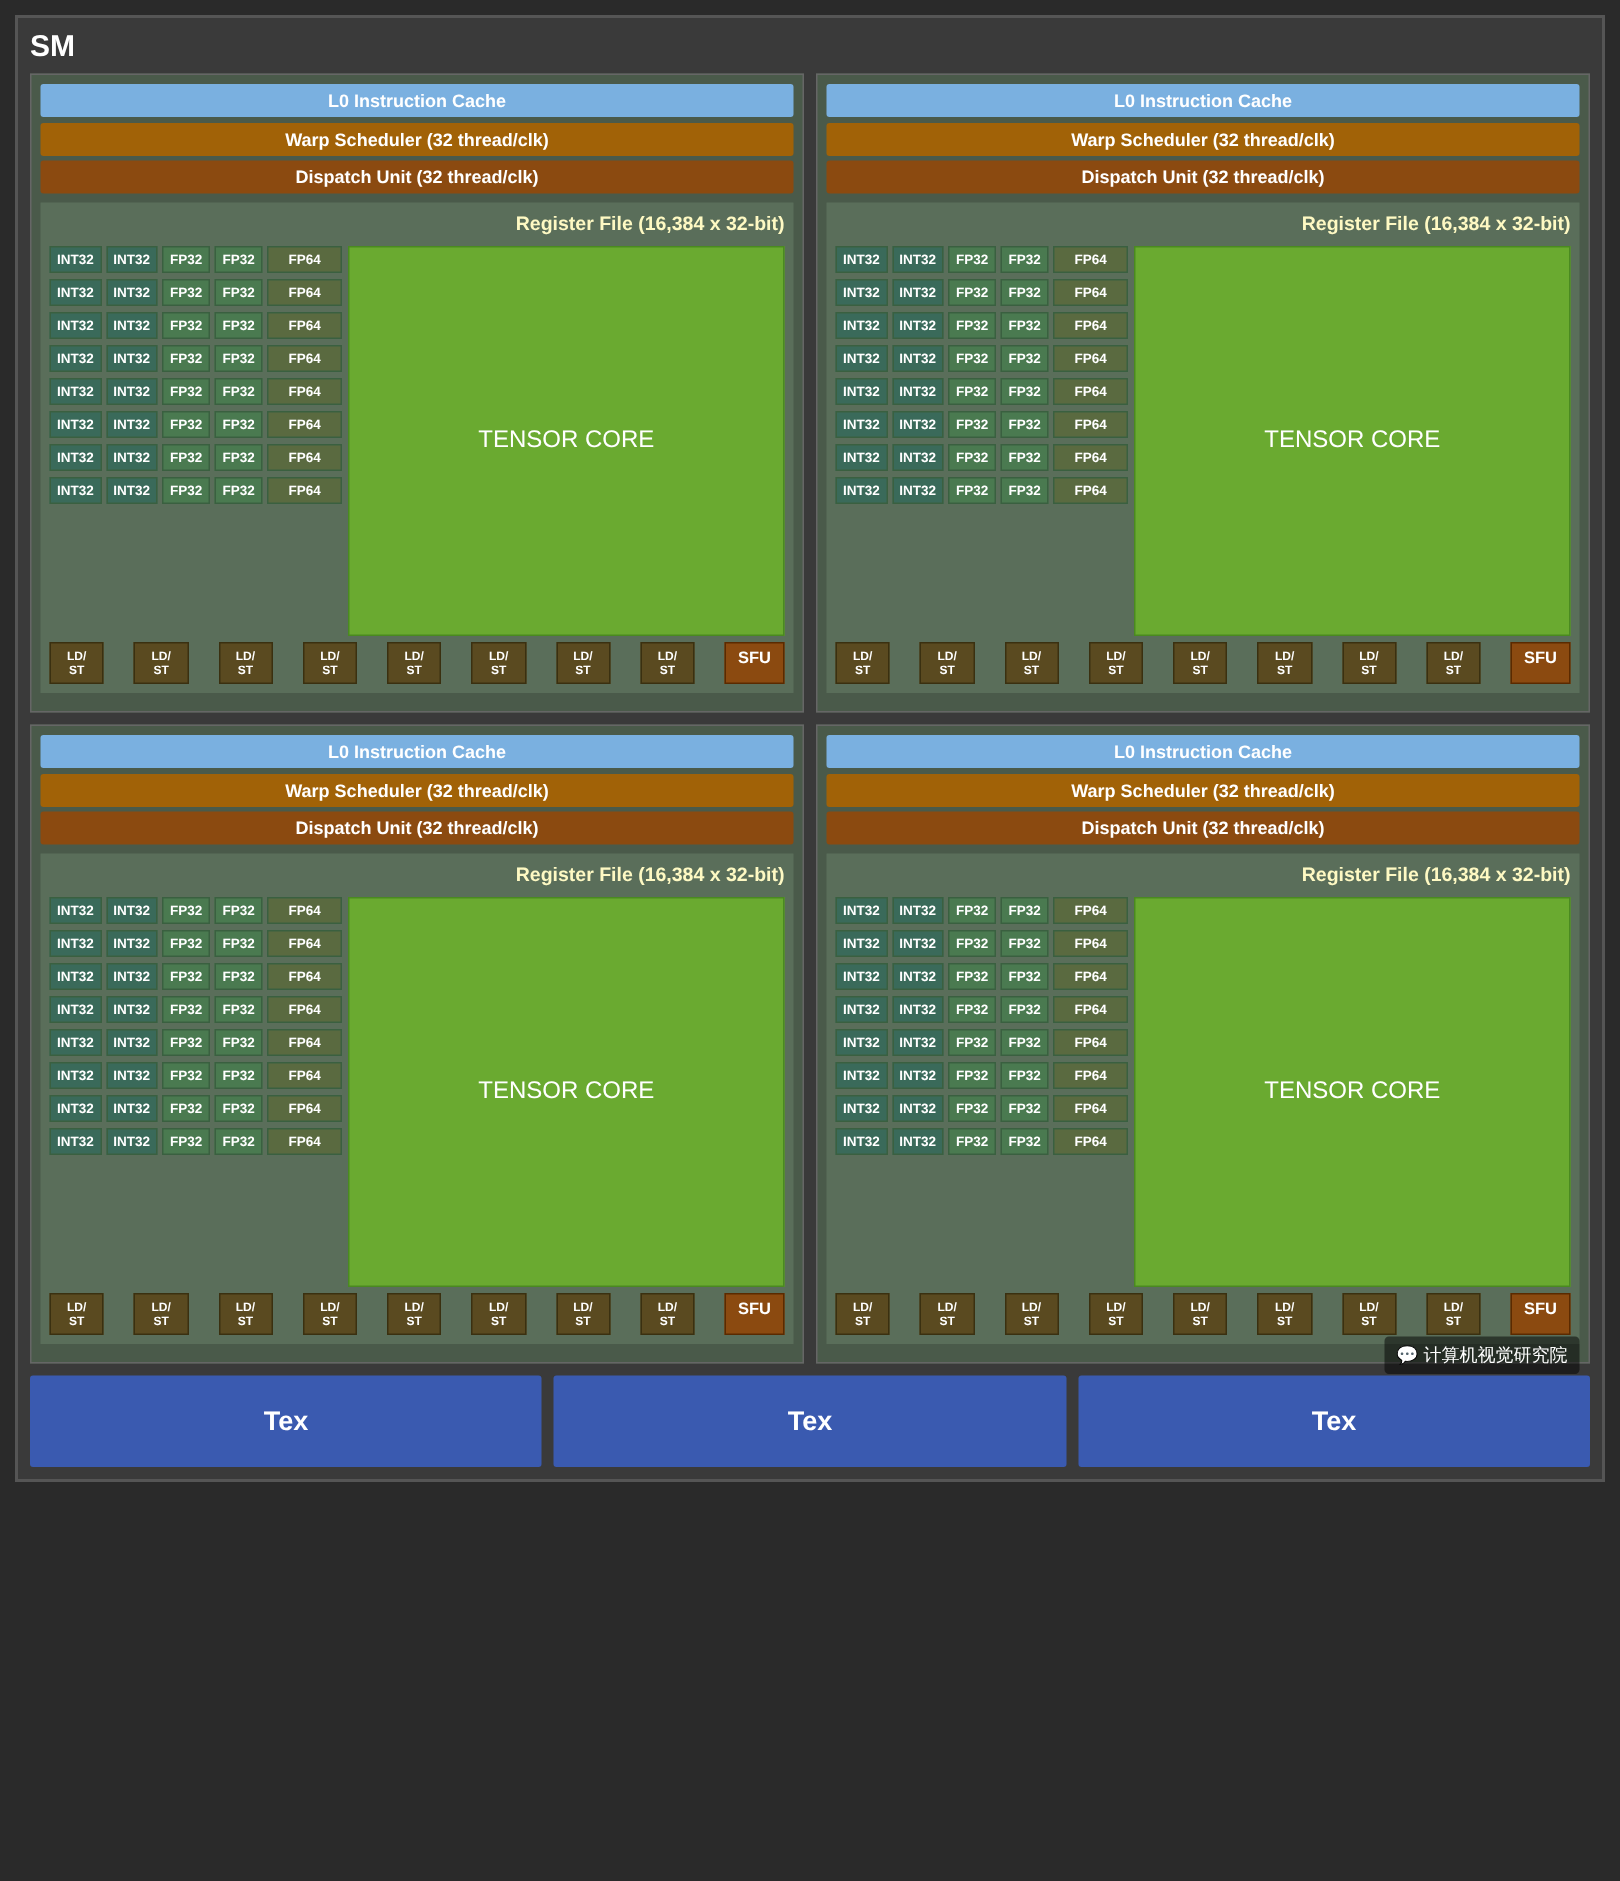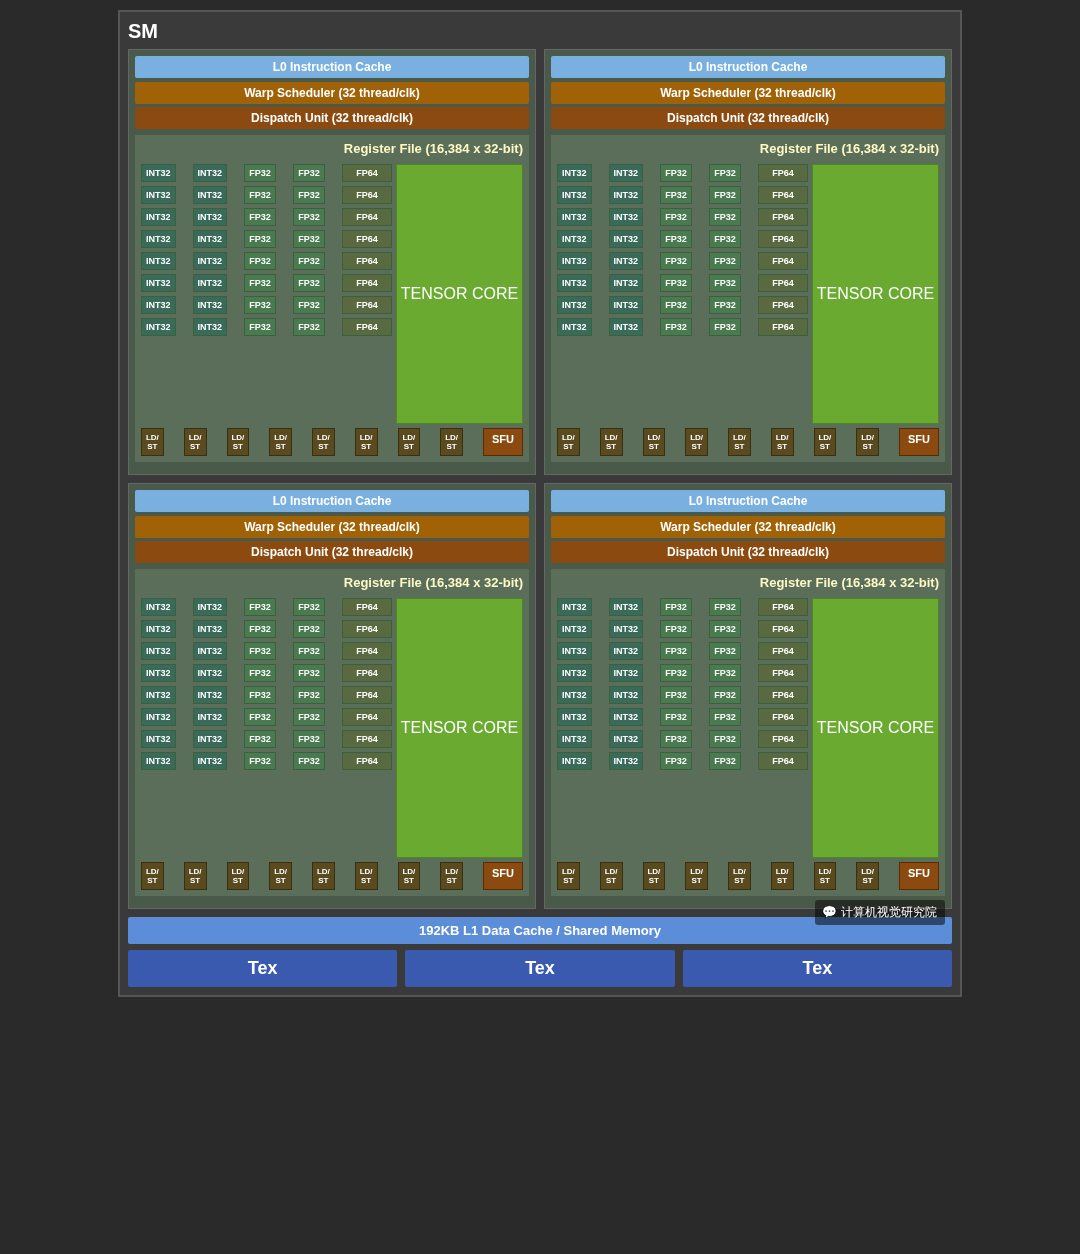--- a/index.html
+++ b/index.html
@@ -4,21 +4,21 @@
   <style>
     * { box-sizing: border-box; margin: 0; padding: 0; }
     body {
       background: #2a2a2a;
       font-family: Arial, sans-serif;
       width: 1080px;
       min-height: 1254px;
     }
 
     .sm-container {
-      width: 844px;
+      width: 1060px;
       margin: 10px auto;
       background: #3a3a3a;
       border: 2px solid #555;
       padding: 8px;
       position: relative;
     }
 
     .sm-label {
       color: white;
       font-size: 20px;
@@ -128,21 +128,21 @@
       border: 1px solid #3a6040;
       min-width: 32px;
     }
 
     .alu-unit.int32 { background: #3a6a5a; }
     .alu-unit.fp32 { background: #4a7a50; }
     .alu-unit.fp64 { background: #5a6a40; min-width: 50px; }
 
     .alu-row {
       display: flex;
-      gap: 17px;
+      gap: 3px;
     }
 
     .ld-st-sfu-row {
       display: flex;
       gap: 20px;
       margin-top: 4px;
     }
 
     .ld-st-unit {
       background: #5a4a20;
@@ -185,21 +185,21 @@
       grid-template-columns: 1fr 1fr 1fr;
       gap: 8px;
     }
 
     .tex-unit {
       background: #3a5ab0;
       color: white;
       font-size: 18px;
       font-weight: bold;
       text-align: center;
-      padding: 8px;
+      padding: 20px;
       border-radius: 2px;
     }
 
     .watermark {
       position: absolute;
       bottom: 70px;
       right: 15px;
       background: rgba(0,0,0,0.5);
       color: white;
       font-size: 12px;
@@ -541,21 +541,20 @@
           <div class="ld-st-unit">LD/<br>ST</div>
           <div class="ld-st-unit">LD/<br>ST</div>
           <div class="ld-st-unit">LD/<br>ST</div>
           <div class="sfu-unit">SFU</div>
         </div>
       </div>
     </div>
   </div>
 
   <div class="bottom-section">
-    <div class="data-cache-bar">192KB L1 Data Cache / Shared Memory</div>
     <div class="tex-row">
       <div class="tex-unit">Tex</div>
       <div class="tex-unit">Tex</div>
       <div class="tex-unit">Tex</div>
     </div>
   </div>
 
   <div class="watermark">
     <span>💬 </span><span>计算机视觉研究院</span>
   </div>

